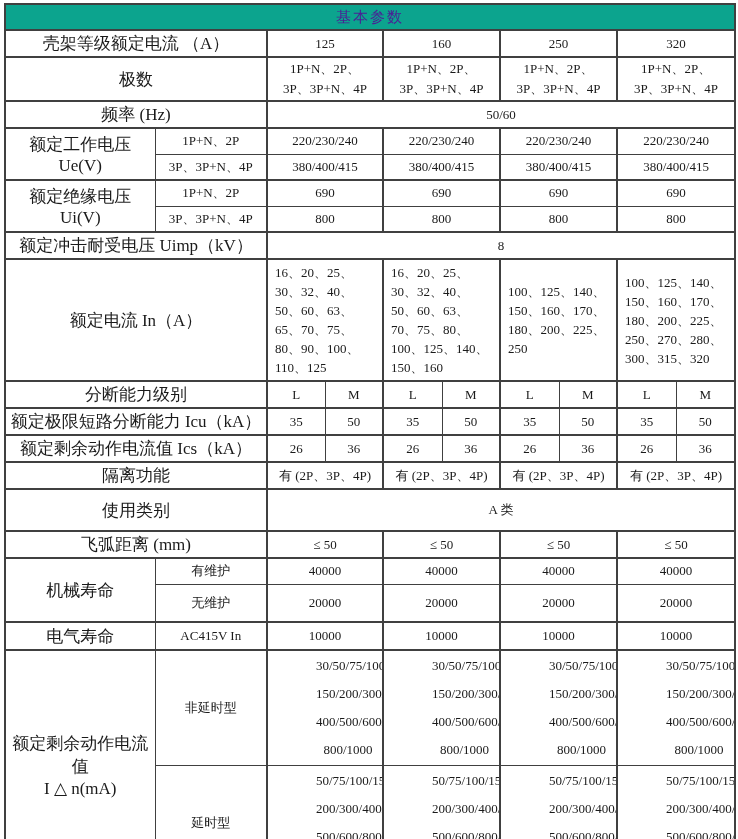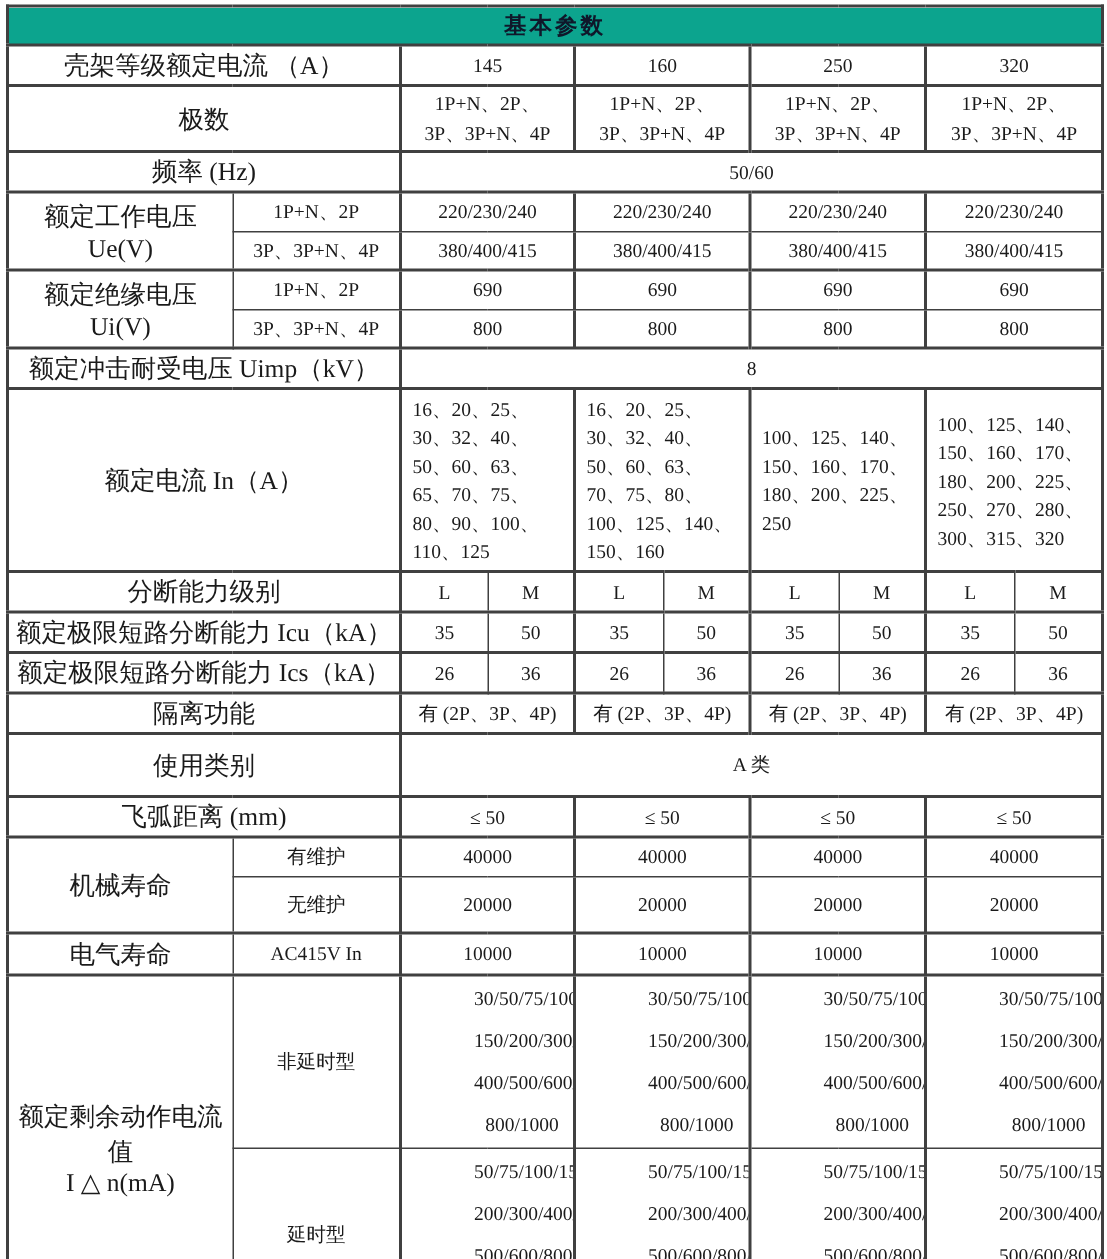--- a/index.html
+++ b/index.html
@@ -29,22 +29,22 @@
     text-align: center;
     vertical-align: middle;
     font-size: 13px;
     padding: 1px 2px;
     overflow: hidden;
   }
   tr.g > td { border-top-width: 2px; }
   td.vb { border-left-width: 2px; }
   tr.title-row td {
     background: var(--accent);
-    color: #0f172a;
-    font-weight: bold;
+    color: #4c1d95;
+    font-weight: normal;
     font-size: 15px;
     letter-spacing: 2px;
     border-top-width: 1px;
   }
   .ml { white-space: pre-line; }
   .in-cell {
     text-align: left;
     padding-left: 7px;
     line-height: 19px;
     font-size: 13px;
@@ -71,21 +71,21 @@
         <col style="width:59px">
     </colgroup>
 
     <tbody>
         <tr class="title-row" style="height:26px">
       <td colspan="10">基本参数</td>
     </tr>
 
     <tr class="g" style="height:26px">
       <td colspan="2" class="label-cell">壳架等级额定电流 （A）</td>
-      <td colspan="2" class="vb">145</td>
+      <td colspan="2" class="vb">125</td>
       <td colspan="2" class="vb">160</td>
       <td colspan="2" class="vb">250</td>
       <td colspan="2" class="vb">320</td>
     </tr>
 
     <tr class="g" style="height:44px">
       <td colspan="2" class="label-cell">极数</td>
       <td colspan="2" class="vb ml poles-cell">1P+N、2P、
 3P、3P+N、4P</td>
       <td colspan="2" class="vb ml poles-cell">1P+N、2P、
@@ -181,21 +181,21 @@
       <td>50</td>
       <td class="vb">35</td>
       <td>50</td>
       <td class="vb">35</td>
       <td>50</td>
       <td class="vb">35</td>
       <td>50</td>
     </tr>
 
     <tr class="g" style="height:26px">
-      <td colspan="2" class="label-cell">额定极限短路分断能力 Ics（kA）</td>
+      <td colspan="2" class="label-cell">额定剩余动作电流值 Ics（kA）</td>
       <td class="vb">26</td>
       <td>36</td>
       <td class="vb">26</td>
       <td>36</td>
       <td class="vb">26</td>
       <td>36</td>
       <td class="vb">26</td>
       <td>36</td>
     </tr>
 

